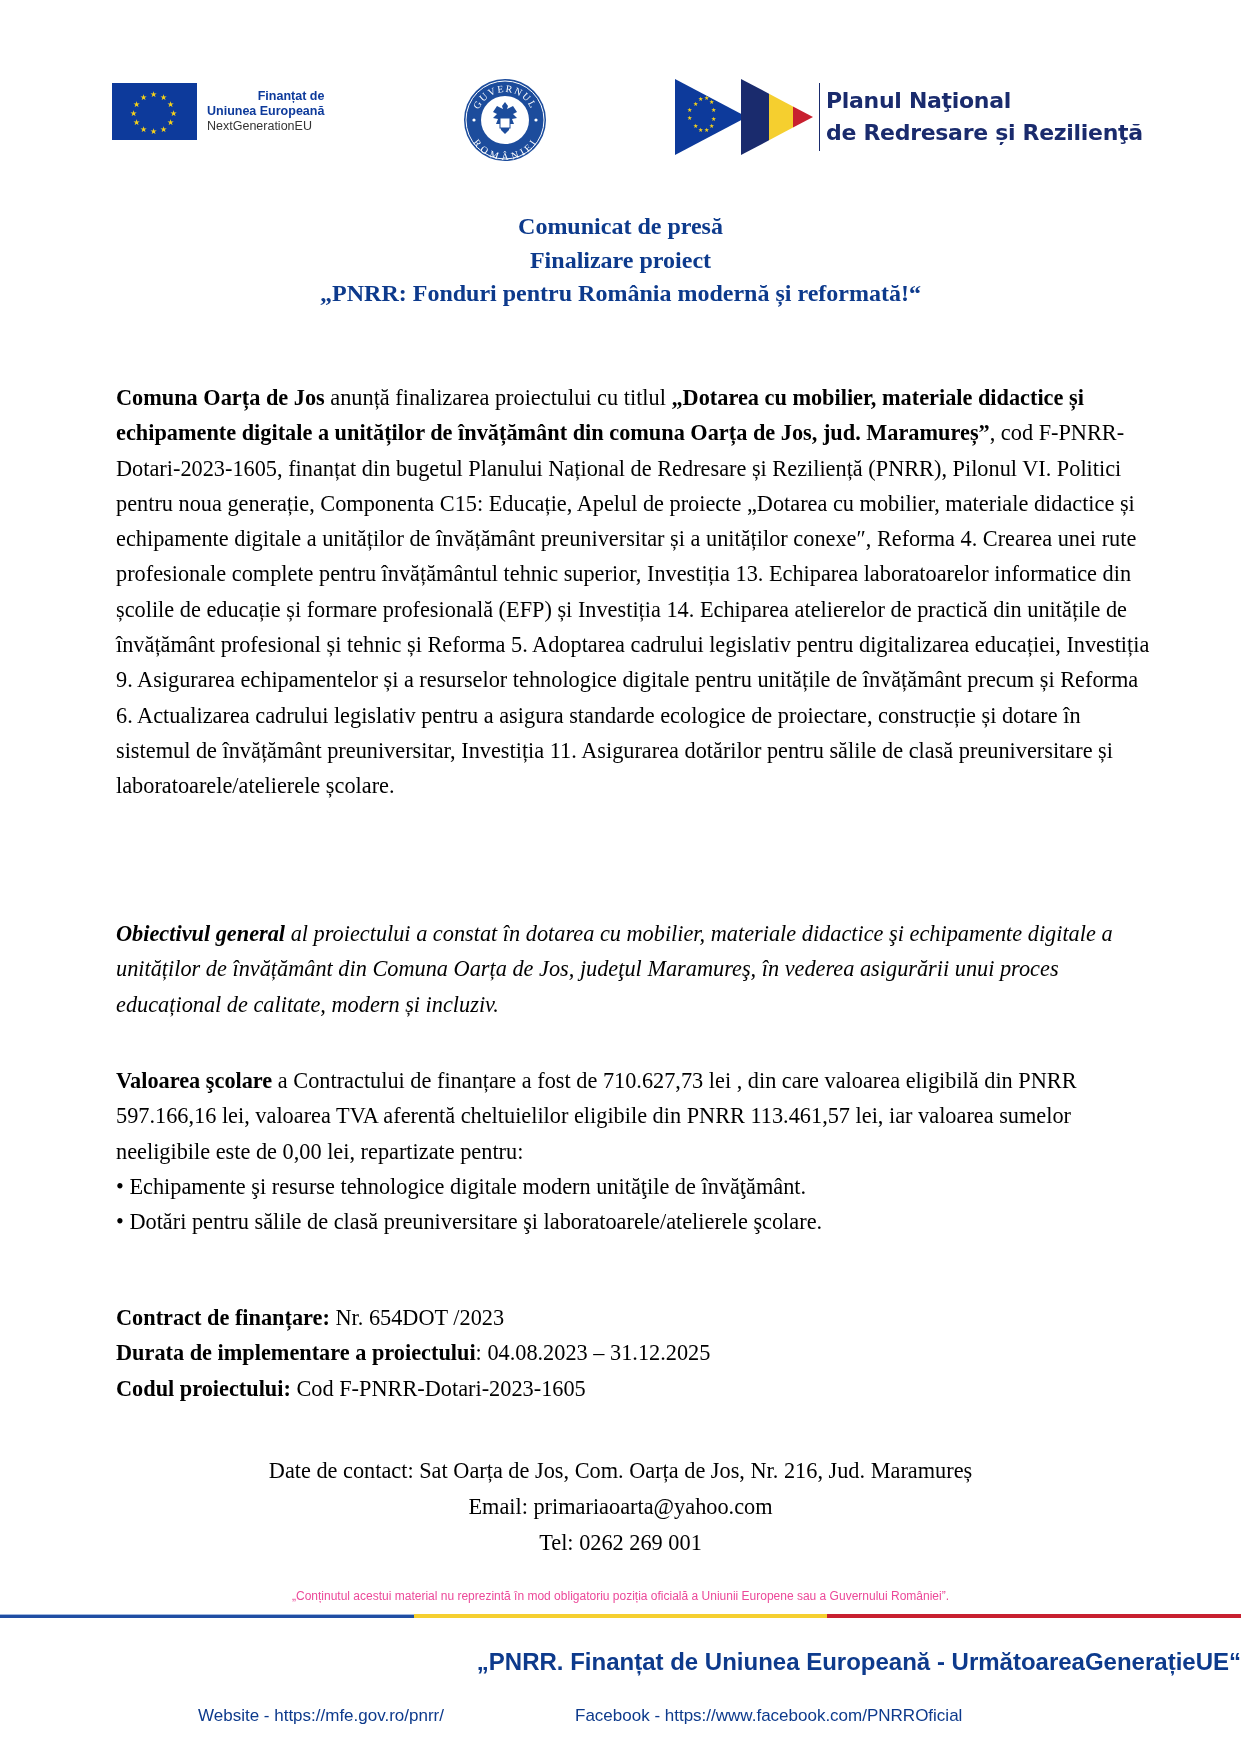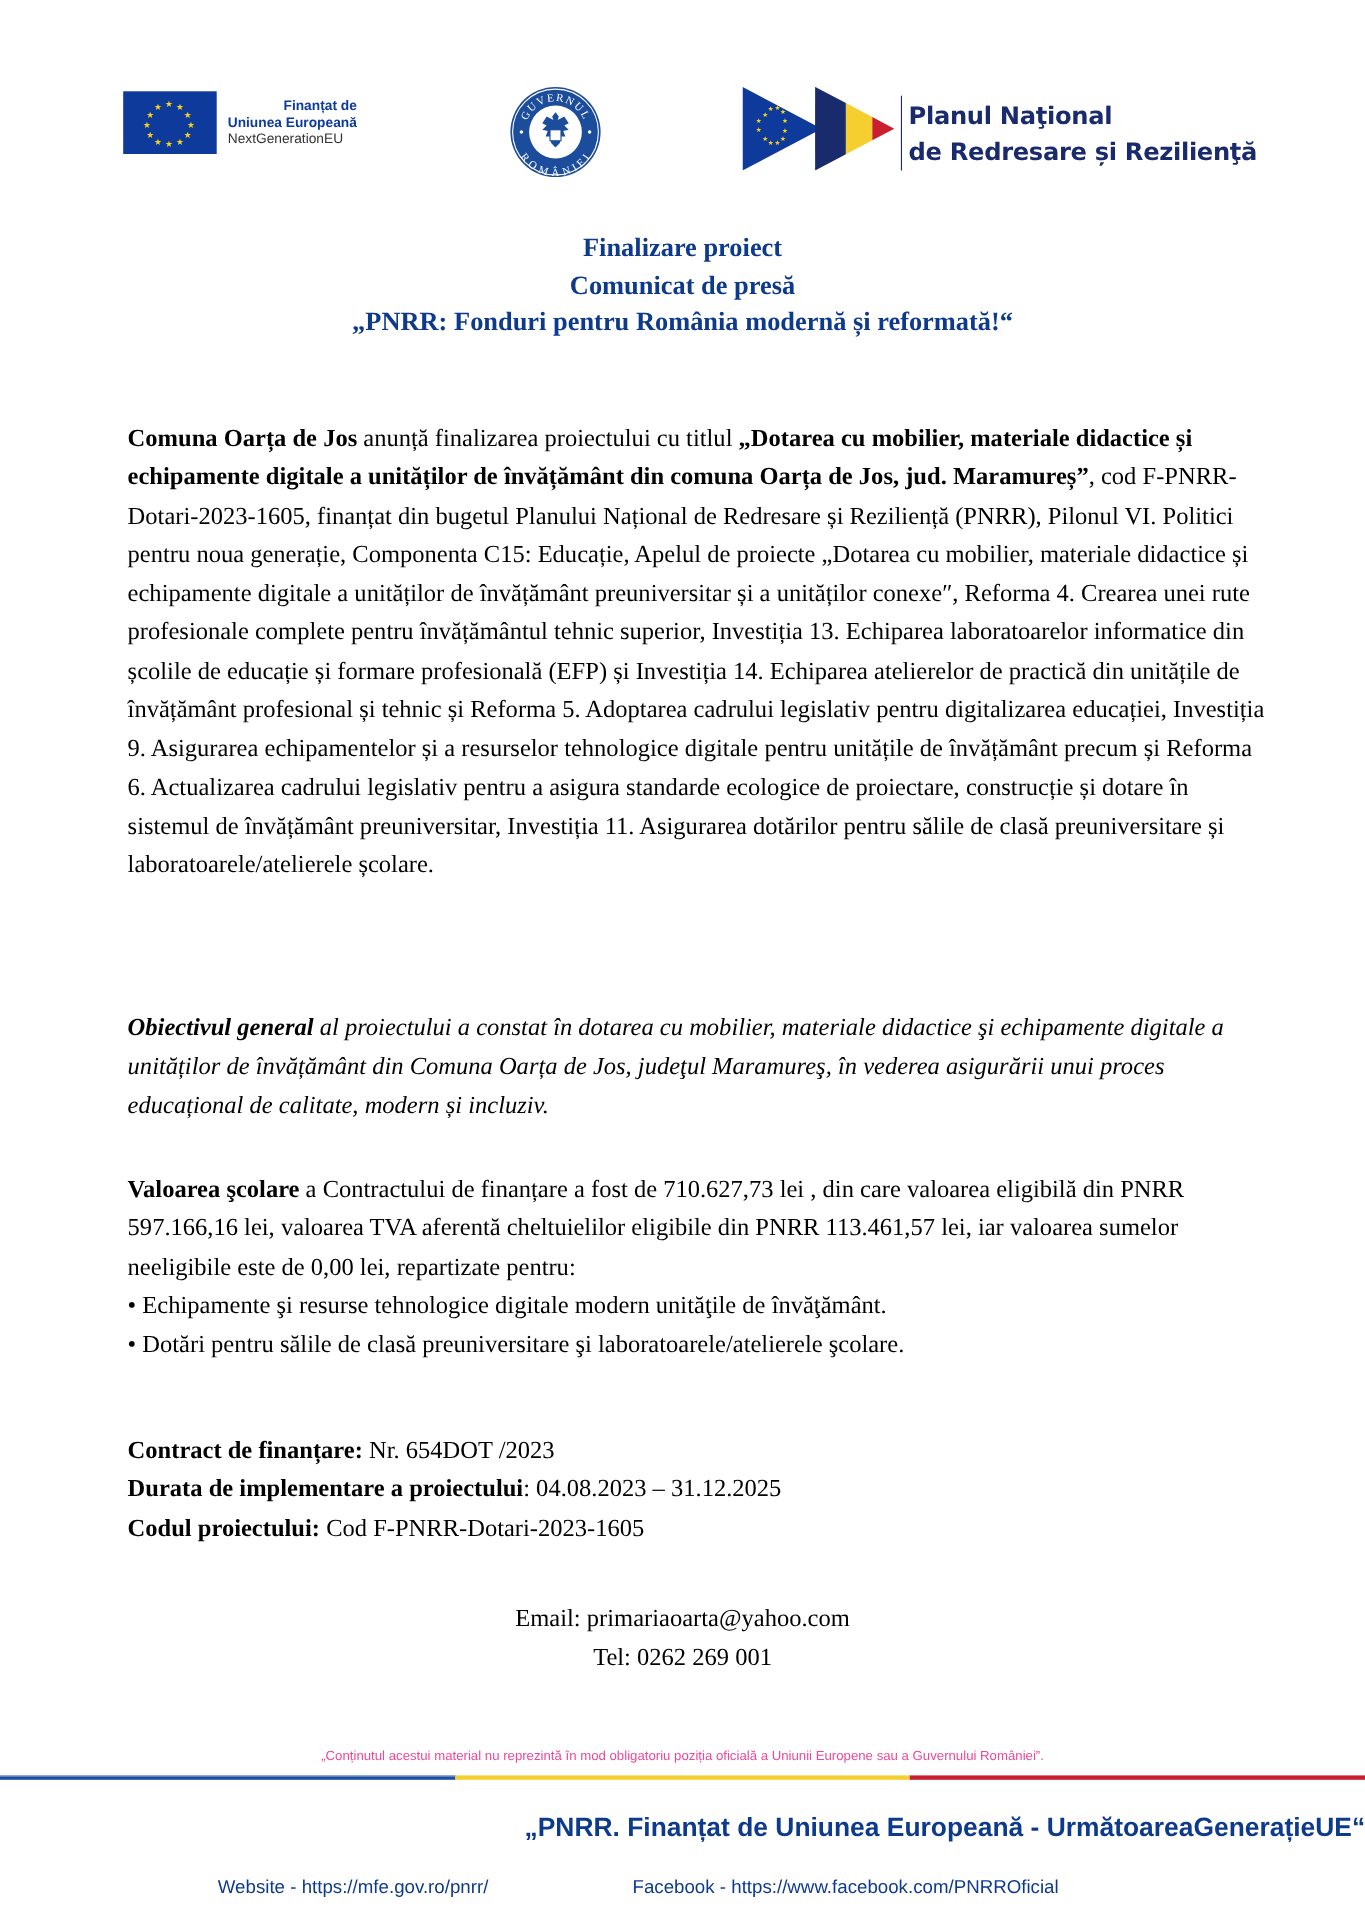--- a/index.html
+++ b/index.html
@@ -11,21 +11,21 @@
   .eu-flag { width: 85px; height: 57px; background: #0d3a9b; position: relative; }
   .eu-flag .star { position: absolute; color: #f7d21a; font-size: 8px; line-height: 8px;
                    font-family: "DejaVu Sans", sans-serif; }
   .eu-text { margin-left: 10px; font-family: "Liberation Sans", sans-serif; font-size: 12.5px;
              line-height: 15px; color: #0d3a9b; }
   .eu-text .b { font-weight: bold; text-align: right; }
   .eu-text .n { color: #333; font-weight: normal; }
 
   .logo-gov { position: absolute; left: 463px; top: 78px; width: 84px; height: 84px; }
 
-  .logo-pnrr { position: absolute; left: 675px; top: 79px; display: flex; align-items: flex-end; }
+  .logo-pnrr { position: absolute; left: 675px; top: 79px; display: flex; align-items: center; }
   .pnrr-arrows { width: 140px; height: 76px; position: relative; }
   .pnrr-divider { width: 1px; height: 68px; background: #1a2b6d; margin-left: 4px; }
   .pnrr-text { margin-left: 6px; font-family: "DejaVu Sans", sans-serif; font-size: 22px;
                line-height: 32px; color: #1a2b6d; font-weight: bold; letter-spacing: -0.3px; }
 
   
   .headings { position: absolute; left: 0; width: 1241px; top: 210px; text-align: center;
               color: #0d3a8c; font-weight: bold; font-size: 24px; line-height: 33.5px; }
 
   
@@ -131,41 +131,42 @@
     </svg>
   </div>
   <div class="pnrr-divider"></div>
   <div class="pnrr-text">
     <div>Planul Naţional</div>
     <div>de Redresare și Rezilienţă</div>
   </div>
 </div>
 
 <div class="headings">
+  <div>Comunicat de presă</div>
   <div>Finalizare proiect</div>
-  <div>Comunicat de presă</div>
   <div>„PNRR: Fonduri pentru România modernă și reformată!“</div>
 </div>
 
 <div class="body-block p1"><b>Comuna Oarța de Jos</b><span> anunță finalizarea proiectului cu titlul </span><b>„Dotarea cu mobilier, materiale didactice și echipamente digitale a unităților de învățământ din comuna Oarța de Jos, jud. Maramureș”</b><span>, cod F-PNRR-Dotari-2023-1605, finanțat din bugetul Planului Național de Redresare și Reziliență (PNRR), Pilonul VI. Politici pentru noua generație, Componenta C15: Educație, Apelul de proiecte „Dotarea cu mobilier, materiale didactice și echipamente digitale a unităților de învățământ preuniversitar și a unităților conexe″, Reforma 4. Crearea unei rute profesionale complete pentru învățământul tehnic superior, Investiția 13. Echiparea laboratoarelor informatice din școlile de educație și formare profesională (EFP) și Investiția 14. Echiparea atelierelor de practică din unitățile de învățământ profesional și tehnic și Reforma 5. Adoptarea cadrului legislativ pentru digitalizarea educației, Investiția 9. Asigurarea echipamentelor și a resurselor tehnologice digitale pentru unitățile de învățământ precum și Reforma 6. Actualizarea cadrului legislativ pentru a asigura standarde ecologice de proiectare, construcție și dotare în sistemul de învățământ preuniversitar, Investiția 11. Asigurarea dotărilor pentru sălile de clasă preuniversitare și laboratoarele/atelierele școlare.</span></div>
 
 <div class="body-block p2"><b>Obiectivul general</b><span> al proiectului a constat în dotarea cu mobilier, materiale didactice şi echipamente digitale a unităților de învățământ din Comuna Oarța de Jos, judeţul Maramureş, în vederea asigurării unui proces educațional de calitate, modern și incluziv.</span></div>
 
 <div class="body-block p3"><b>Valoarea şcolare</b><span> a Contractului de finanțare a fost de 710.627,73 lei , din care valoarea eligibilă din PNRR 597.166,16 lei, valoarea TVA aferentă cheltuielilor eligibile din PNRR 113.461,57 lei, iar valoarea sumelor neeligibile este de 0,00 lei, repartizate pentru:</span>
   <span class="bullet-line">• Echipamente şi resurse tehnologice digitale modern unităţile de învăţământ.</span>
   <span class="bullet-line">• Dotări pentru sălile de clasă preuniversitare şi laboratoarele/atelierele şcolare.</span>
 </div>
 
 <div class="body-block p4">
   <div><b>Contract de finanțare:</b><span> Nr. 654DOT /2023</span></div>
   <div><b>Durata de implementare a proiectului</b><span>: 04.08.2023 – 31.12.2025</span></div>
   <div><b>Codul proiectului:</b><span> Cod F-PNRR-Dotari-2023-1605</span></div>
 </div>
 
 <div class="contact">
+  <div>Date de contact: Sat Oarța de Jos, Com. Oarța de Jos, Nr. 216, Jud. Maramureș</div>
   <div>Email: primariaoarta@yahoo.com</div>
   <div>Tel: 0262 269 001</div>
 </div>
 
 <div class="disclaimer">„Conținutul acestui material nu reprezintă în mod obligatoriu poziția oficială a Uniunii Europene sau a Guvernului României”.</div>
 <div class="tricolor">
   <div class="blue"></div>
   <div class="yellow"></div>
   <div class="red"></div>
 </div>

